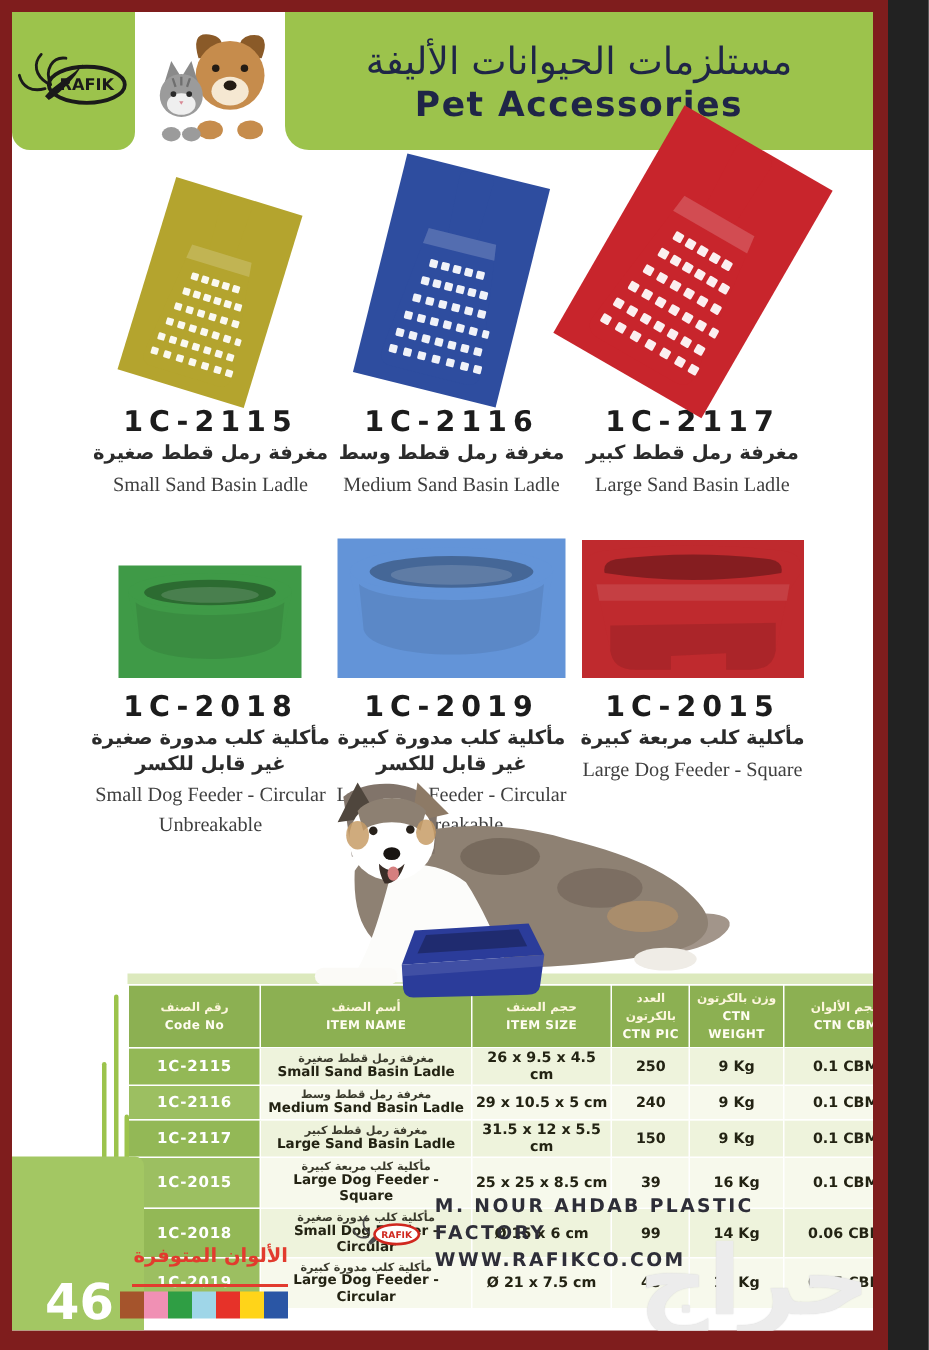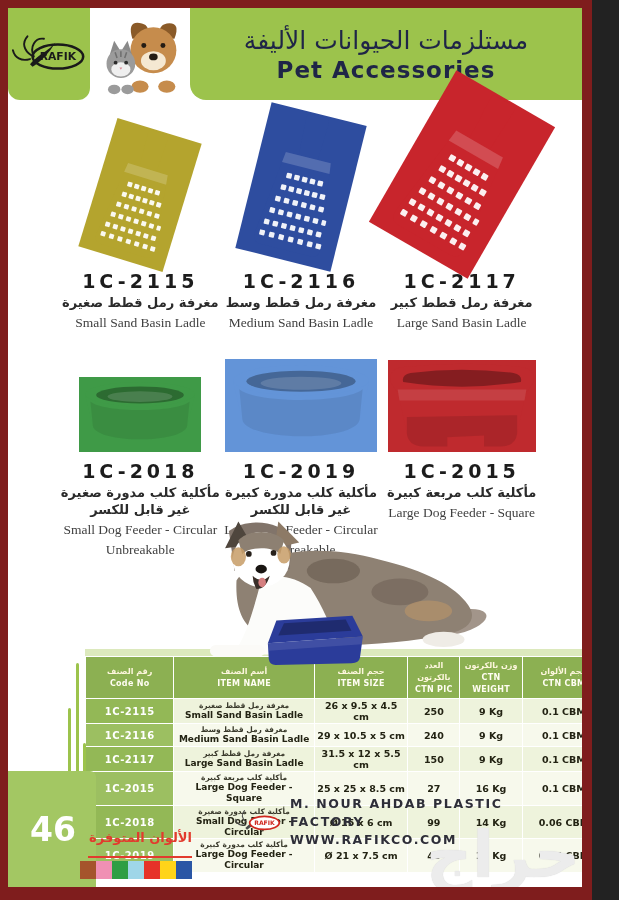--- a/index.html
+++ b/index.html
@@ -48,21 +48,21 @@
   table.spec td{border:1px solid #fff;text-align:center;vertical-align:middle;height:20px;padding:1px 2px;}
   tr.odd td{background:#eef3dc;} tr.even td{background:#f7f9ec;}
   td.code-cell{background:#93b856 !important;color:#fff;font-weight:bold;font-size:10px;letter-spacing:.5px;}
   tr.even td.code-cell{background:#9cbf61 !important;}
   .cell-ar{display:block;font-size:7.5px;font-weight:bold;color:#3a3a2c;direction:rtl;line-height:1.2;}
   .cell-en{display:block;font-size:9px;font-weight:bold;color:#232313;line-height:1.2;}
   .num-cell{font-size:9.5px;font-weight:bold;color:#232313;}
 
   
   .page-num-box{position:absolute;left:0;top:763px;width:68px;bottom:0;background:#a3c763;
-                border-radius:0 6px 0 0;display:flex;align-items:center;justify-content:flex-end;padding-right:20px;z-index:4;}
+                border-radius:0 6px 0 0;display:flex;align-items:flex-end;justify-content:flex-end;padding-right:20px;z-index:4;}
   .page-num{font-size:33px;font-weight:bold;color:#fff;}
   .gbar{position:absolute;width:3px;background:#9cc34c;border-radius:2px;z-index:4;}
   .gbar1{left:60px;top:700px;height:110px;}
   .gbar2{left:68px;top:655px;height:180px;}
   .gbar3{left:75px;top:735px;height:70px;}
   .gbar4{left:68px;top:845px;height:30px;}
   .colors-block{position:absolute;left:72px;top:822px;z-index:4;}
   .colors-label{font-size:13px;font-weight:bold;color:#e23b2e;direction:rtl;text-align:right;
                 border-bottom:2px solid #e23b2e;padding-bottom:11px;margin-left:8px;}
   .swatches{display:flex;margin-top:3px;}
@@ -453,21 +453,21 @@
           <td class="num-cell">9 Kg</td>
           <td class="num-cell">0.1 CBM</td>
         </tr>
         <tr class="even">
           <td class="code-cell">1C-2015</td>
           <td>
                 <span class="cell-ar">مأكلية كلب مربعة كبيرة</span>
                 <span class="cell-en">Large Dog Feeder - Square</span>
               </td>
           <td class="num-cell">25 x 25 x 8.5 cm</td>
-          <td class="num-cell">27</td>
+          <td class="num-cell">39</td>
           <td class="num-cell">16 Kg</td>
           <td class="num-cell">0.1 CBM</td>
         </tr>
         <tr class="odd">
           <td class="code-cell">1C-2018</td>
           <td>
                 <span class="cell-ar">مأكلية كلب مدورة صغيرة</span>
                 <span class="cell-en">Small Dog Feeder - Circular</span>
               </td>
           <td class="num-cell">Ø 15 x 6 cm</td>

